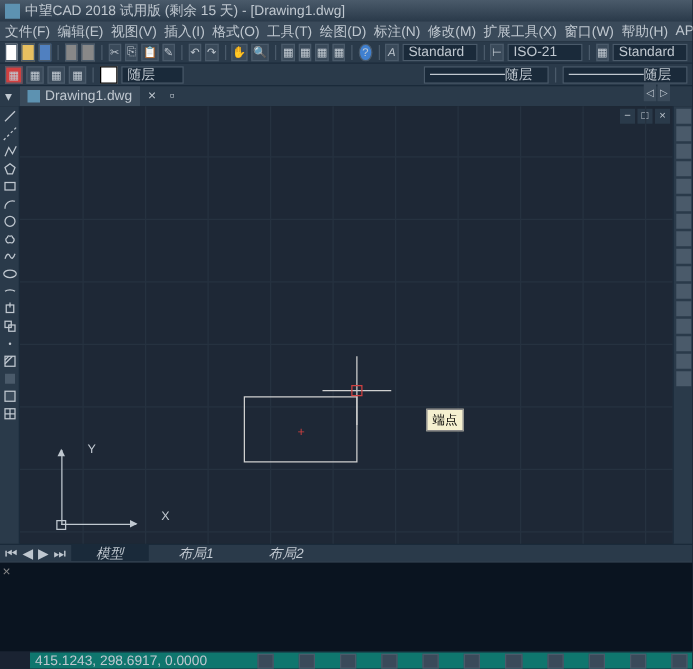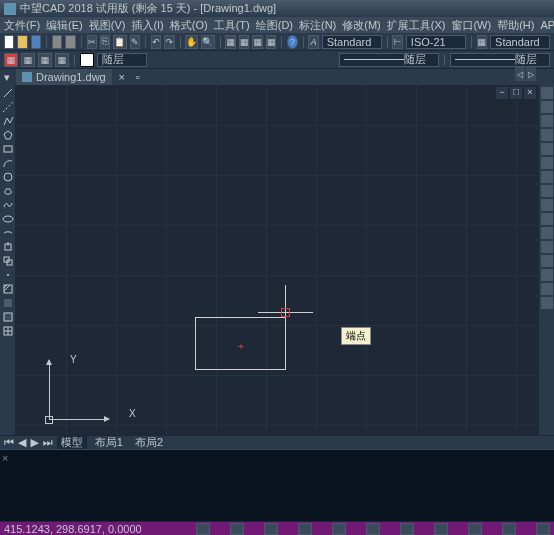--- a/index.html
+++ b/index.html
@@ -38,27 +38,27 @@
 .ucs-y::before{content:"";position:absolute;top:-4px;left:-3px;border:3px solid transparent;border-bottom:6px solid #c0c8d0;}
 .ucs-x{position:absolute;left:15px;bottom:5px;width:60px;height:1px;background:#c0c8d0;}
 .ucs-x::before{content:"";position:absolute;right:-4px;top:-3px;border:3px solid transparent;border-left:6px solid #c0c8d0;}
 .ucs-box{position:absolute;left:11px;bottom:1px;width:8px;height:8px;border:1px solid #c0c8d0;}
 .ucs-ylabel{position:absolute;left:21px;top:-6px;font-size:10px;}
 .ucs-xlabel{position:absolute;left:80px;bottom:1px;font-size:10px;}
 .righttools{width:16px;background:#2a3a4a;border-left:1px solid #1a2a3a;display:flex;flex-direction:column;gap:2px;padding:2px;}
 .righttools .rt{width:12px;height:12px;cursor:pointer;}
 .modeltabs{height:14px;background:#2a3a4a;display:flex;align-items:center;padding:0 4px;gap:4px;border-top:1px solid #1a2a3a;font-size:10px;}
 .modeltabs .nav{cursor:pointer;}
-.modeltabs .mtab{padding:0 4px;cursor:pointer;}
+.modeltabs .mtab{padding:0 20px;cursor:pointer;font-style:italic;}
 .modeltabs .mtab.active{background:#1a2a3a;}
 .cmdarea{height:72px;background:#0a1420;border-top:1px solid #3a4a5a;padding:4px;font-family:monospace;font-size:11px;position:relative;}
 .cmdarea .closebtn{position:absolute;left:2px;top:2px;cursor:pointer;color:#888;}
 .cmdhistory{position:absolute;left:14px;bottom:16px;border:1px solid #a04040;padding:2px 6px 2px 2px;}
 .cmdline{position:absolute;left:14px;bottom:2px;}
-.statusbar{height:14px;background:#701a75;display:flex;align-items:center;padding:0 4px;gap:20px;font-size:10px;border-top:1px solid #1a2a3a;}
+.statusbar{height:14px;background:#0f766e;display:flex;align-items:center;padding:0 4px;gap:20px;font-size:10px;border-top:1px solid #1a2a3a;margin-left:24px;}
 .statusbar .coords{flex:0 0 auto;}
 .statusbar .spacer{flex:1;}
 .statusbar .sbtn{width:14px;height:12px;background:#3a4a5a;cursor:pointer;border:1px solid #4a5a6a;}
 .scrollnav{position:absolute;right:18px;top:67px;display:flex;gap:1px;}
 .scrollnav span{width:10px;height:14px;background:#3a4a5a;cursor:pointer;display:flex;align-items:center;justify-content:center;font-size:8px;}
 svg{width:12px;height:12px;}
 </style>
 </head>
 <body>
 

